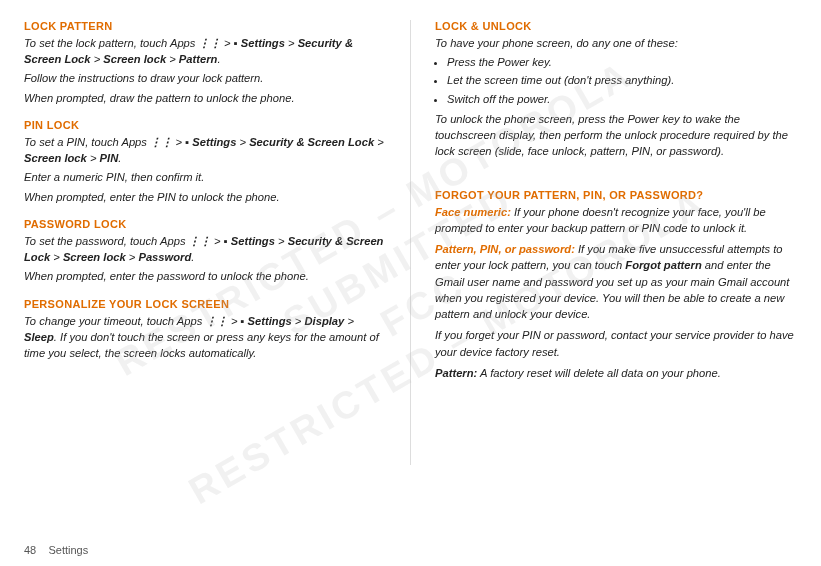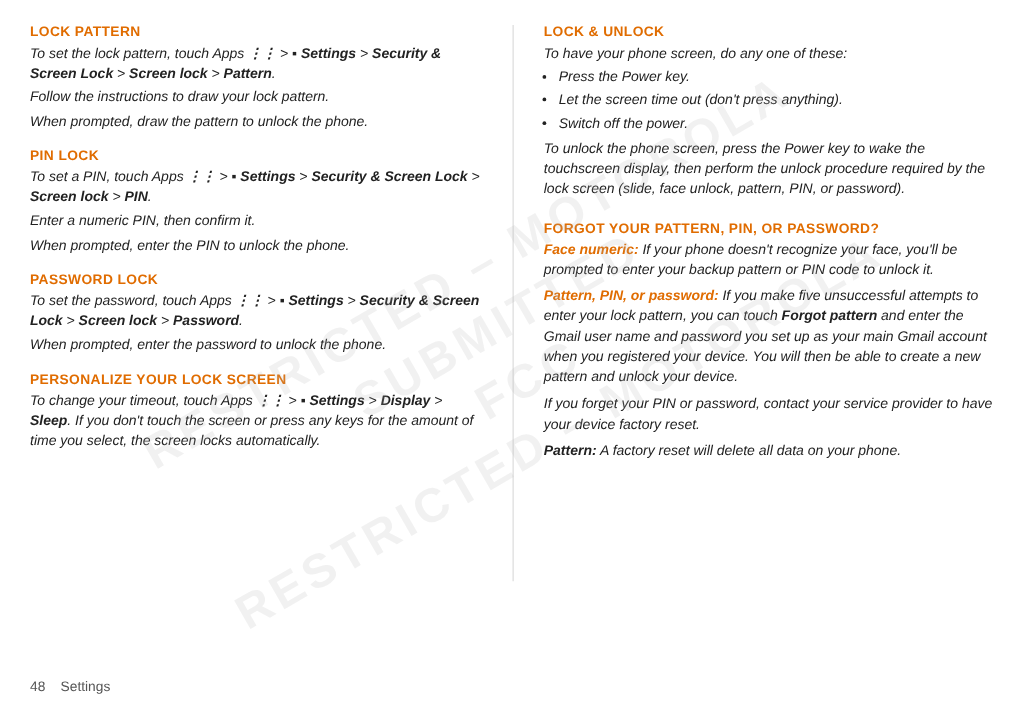--- a/index.html
+++ b/index.html
@@ -26,21 +26,21 @@
       flex: 1;
       display: flex;
       flex-direction: column;
       gap: 0;
     }
 
     .col-right {
       flex: 1;
       display: flex;
       flex-direction: column;
-      gap: 4px;
+      gap: 16px;
     }
 
     .section {
       margin-bottom: 10px;
     }
 
     .section-title {
       font-weight: bold;
       font-size: 11px;
       color: #e06c00;

